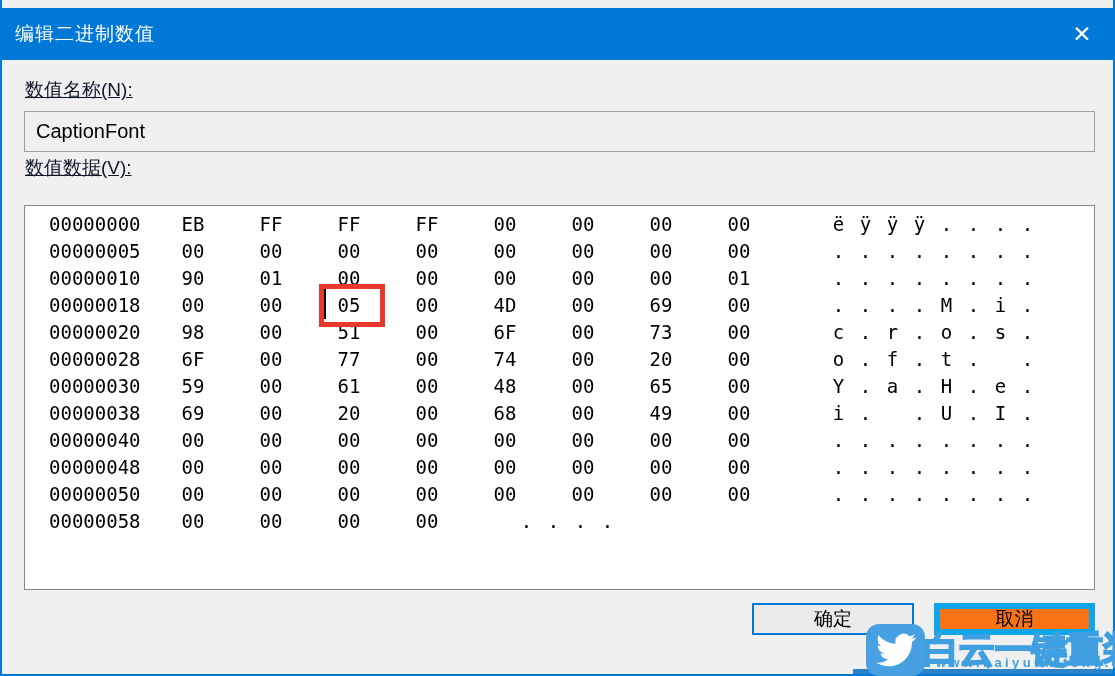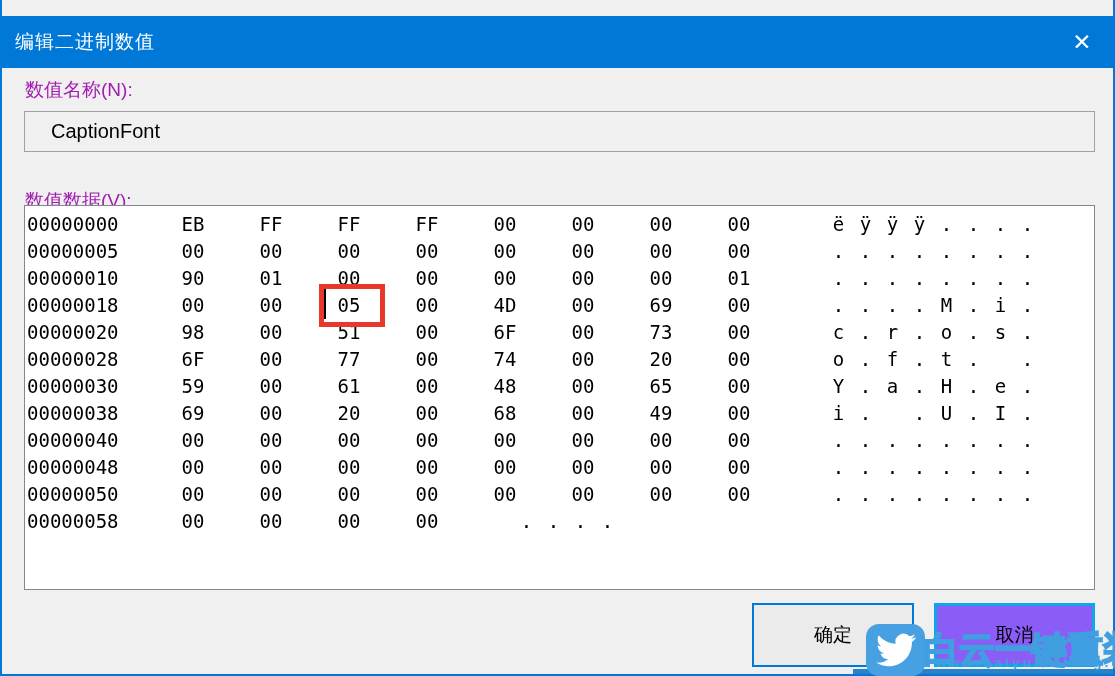--- a/index.html
+++ b/index.html
@@ -8,67 +8,67 @@
     font-family:"Liberation Sans","DejaVu Sans",sans-serif;
     background:#f0f0f0;
   }
   .dialog{
     position:absolute;inset:0;box-sizing:border-box;
     background:#f0f0f0;
     border-left:2px solid #0078d7;border-right:2px solid #0078d7;border-bottom:2px solid #0078d7;
   }
   
   .titlebar{
-    position:absolute;left:0;top:16px;width:100%;height:52px;
+    position:absolute;left:0;top:8px;width:100%;height:52px;
     background:#0078d7;color:#fff;display:flex;align-items:center;
   }
   .titlebar .title{font-size:19px;padding-left:13px;letter-spacing:1px;}
   .close-btn{
     position:absolute;right:0;top:0;width:62px;height:52px;
     display:flex;align-items:center;justify-content:center;
     color:#fff;font-size:23px;cursor:pointer;font-family:"DejaVu Sans",sans-serif;
   }
   
-  .label{position:absolute;left:23px;font-size:19px;color:#a21caf;}
+  .label{position:absolute;left:23px;font-size:19px;color:#0f172a;text-decoration:underline;}
   .name-label{top:77px;}
-  .data-label{top:188px;}
+  .data-label{top:155px;}
   .name-field{
     position:absolute;left:22px;top:111px;width:1071px;height:41px;
     box-sizing:border-box;border:1px solid #a0a0a0;background:#f0f0f0;
-    font-size:20px;color:#000;display:flex;align-items:center;padding-left:26px;
+    font-size:20px;color:#000;display:flex;align-items:center;padding-left:11px;
   }
   
   .hexbox{
     position:absolute;left:22px;top:205px;width:1071px;height:385px;
     box-sizing:border-box;border:1px solid #828790;background:#fff;
     font-family:"DejaVu Sans Mono","Liberation Mono",monospace;
     font-size:19px;color:#000;padding-top:4px;overflow:hidden;
   }
   .hex-row{height:27px;display:flex;align-items:center;}
-  .cell-offset{width:129px;box-sizing:border-box;padding-left:2px;}
+  .cell-offset{width:129px;box-sizing:border-box;padding-left:24px;}
   .cell-byte{width:78px;text-align:center;}
   .cell-gap{width:47px;}
   .cell-ascii{width:27px;text-align:center;white-space:pre;}
   
   .highlight-box{
     position:absolute;left:317px;top:284px;width:66px;height:43px;
     box-sizing:border-box;border:5px solid #e8382b;pointer-events:none;
   }
   .caret{
     position:absolute;left:322px;top:288px;width:2px;height:31px;
     background:#000;pointer-events:none;
   }
   
   .btn{
-    position:absolute;top:603px;height:64px;box-sizing:border-box;
+    position:absolute;top:603px;height:32px;box-sizing:border-box;
     display:flex;align-items:center;justify-content:center;
     font-size:19px;color:#000;cursor:pointer;
   }
   .btn-ok{left:750px;width:162px;background:#ebebeb;border:2px solid #0078d7;}
-  .btn-cancel{left:932px;width:161px;background:#8b5cf6;border:3px solid #0ea5e9;}
+  .btn-cancel{left:932px;width:161px;background:#f97316;border:6px solid #0ea5e9;}
   
   .wm-icon{
     position:absolute;left:864px;top:624px;width:59px;height:52px;
     background:#46a0e2;border-radius:13px;
     display:flex;align-items:center;justify-content:center;
   }
   .wm-icon svg{width:40px;height:40px;fill:#fff;}
   .wm-brand{
     position:absolute;left:921px;top:626px;width:194px;
     font-size:36px;font-weight:bold;white-space:nowrap;

